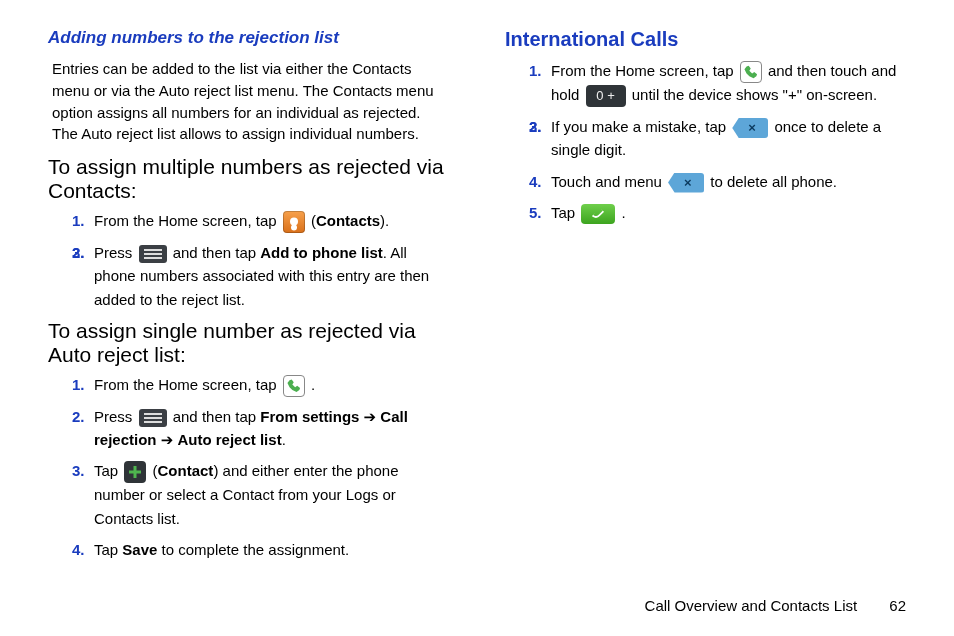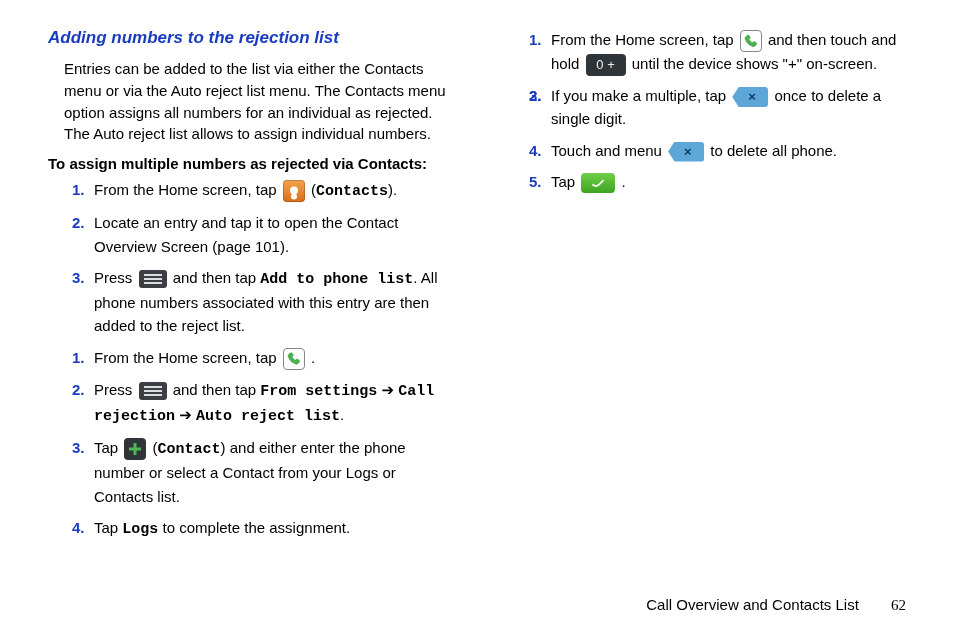--- a/index.html
+++ b/index.html
@@ -31,46 +31,46 @@
     .h2-main {
       color: #1a3cbe;
       font-weight: bold;
       font-size: 20px;
       margin-bottom: 8px;
     }
     p.intro {
       font-size: 15px;
       line-height: 1.45;
       margin-bottom: 10px;
-      margin-left: 16px;
+      margin-left: 4px;
     }
     .bold-label {
-      font-weight: bold;
-      font-size: 15px;
+      font-weight: normal;
+      font-size: 21px;
       margin-bottom: 6px;
       margin-top: 6px;
     }
     ol {
       list-style: none;
       padding-left: 24px;
     }
     ol li {
       font-size: 15px;
       line-height: 1.55;
       margin-bottom: 8px;
       position: relative;
       padding-left: 22px;
     }
     ol li .num {
       position: absolute;
       left: 0;
       font-weight: bold;
       color: #1a3cbe;
     }
-    .bold-inline { font-weight: bold; font-family: Liberation Mono, monospace; }
+    .bold-inline { font-weight: bold; }
     .icon {
       display: inline-block;
       vertical-align: middle;
       margin: 0 2px;
     }
     .icon-contacts {
       width: 22px; height: 22px;
       background: linear-gradient(#f7a14c, #d9701a);
       border-radius: 4px;
       position: relative;
@@ -178,51 +178,50 @@
       font-family: Arial, sans-serif;
     }
     .footer {
       position: absolute;
       bottom: 22px;
       right: 48px;
       font-size: 15px;
     }
     .footer .page-num {
       margin-left: 28px;
-      font-family: Liberation Serif, serif;
     }
   </style>
 </head>
 <body>
 
 <div class="columns">
   <div class="col">
     <div class="h3-italic">Adding numbers to the rejection list</div>
     <p class="intro">Entries can be added to the list via either the Contacts menu or via the Auto reject list menu. The Contacts menu option assigns all numbers for an individual as rejected. The Auto reject list allows to assign individual numbers.</p>
 
     <div class="bold-label">To assign multiple numbers as rejected via Contacts:</div>
     <ol>
       <li>
         <span class="num">1.</span>
         <span>From the Home screen, tap </span>
         <span class="icon icon-contacts"></span>
         <span> (</span><span class="bold-inline">Contacts</span><span>).</span>
       </li>
       <li>
         <span class="num">2.</span>
-        <span>Locate an entry and tap it to open the Contact Overview Screen (page 101).</span>
       </li>
       <li>
         <span class="num">3.</span>
         <span>Press </span>
         <span class="icon icon-menu"></span>
         <span> and then tap </span><span class="bold-inline">Add to phone list</span><span>. All phone numbers associated with this entry are then added to the reject list.</span>
       </li>
     </ol>
 
+    <div class="bold-label">To assign single number as rejected via Auto reject list:</div>
     <ol>
       <li>
         <span class="num">1.</span>
         <span>From the Home screen, tap </span>
         <span class="icon icon-phone"></span>
         <span> .</span>
       </li>
       <li>
         <span class="num">2.</span>
         <span>Press </span>
@@ -230,41 +229,42 @@
         <span> and then tap </span><span class="bold-inline">From settings</span><span class="arrow"> ➔ </span><span class="bold-inline">Call rejection</span><span class="arrow"> ➔ </span><span class="bold-inline">Auto reject list</span><span>.</span>
       </li>
       <li>
         <span class="num">3.</span>
         <span>Tap </span>
         <span class="icon icon-plus"></span>
         <span> (</span><span class="bold-inline">Contact</span><span>) and either enter the phone number or select a Contact from your Logs or Contacts list.</span>
       </li>
       <li>
         <span class="num">4.</span>
-        <span>Tap </span><span class="bold-inline">Logs</span><span> to complete the assignment.</span>
+        <span>Tap </span><span class="bold-inline">Save</span><span> to complete the assignment.</span>
       </li>
     </ol>
   </div>
 
   <div class="col">
+    <div class="h2-main">International Calls</div>
     <ol>
       <li>
         <span class="num">1.</span>
         <span>From the Home screen, tap </span>
         <span class="icon icon-phone"></span>
         <span> and then touch and hold </span>
         <span class="icon icon-zero">0  +</span>
         <span> until the device shows  "+" on-screen.</span>
       </li>
       <li>
         <span class="num">2.</span>
       </li>
       <li>
         <span class="num">3.</span>
-        <span>If you make a multiple, tap </span>
+        <span>If you make a mistake, tap </span>
         <span class="icon icon-backspace"></span>
         <span> once to delete a single digit.</span>
       </li>
       <li>
         <span class="num">4.</span>
         <span>Touch and menu </span>
         <span class="icon icon-backspace"></span>
         <span> to delete all phone.</span>
       </li>
       <li>

